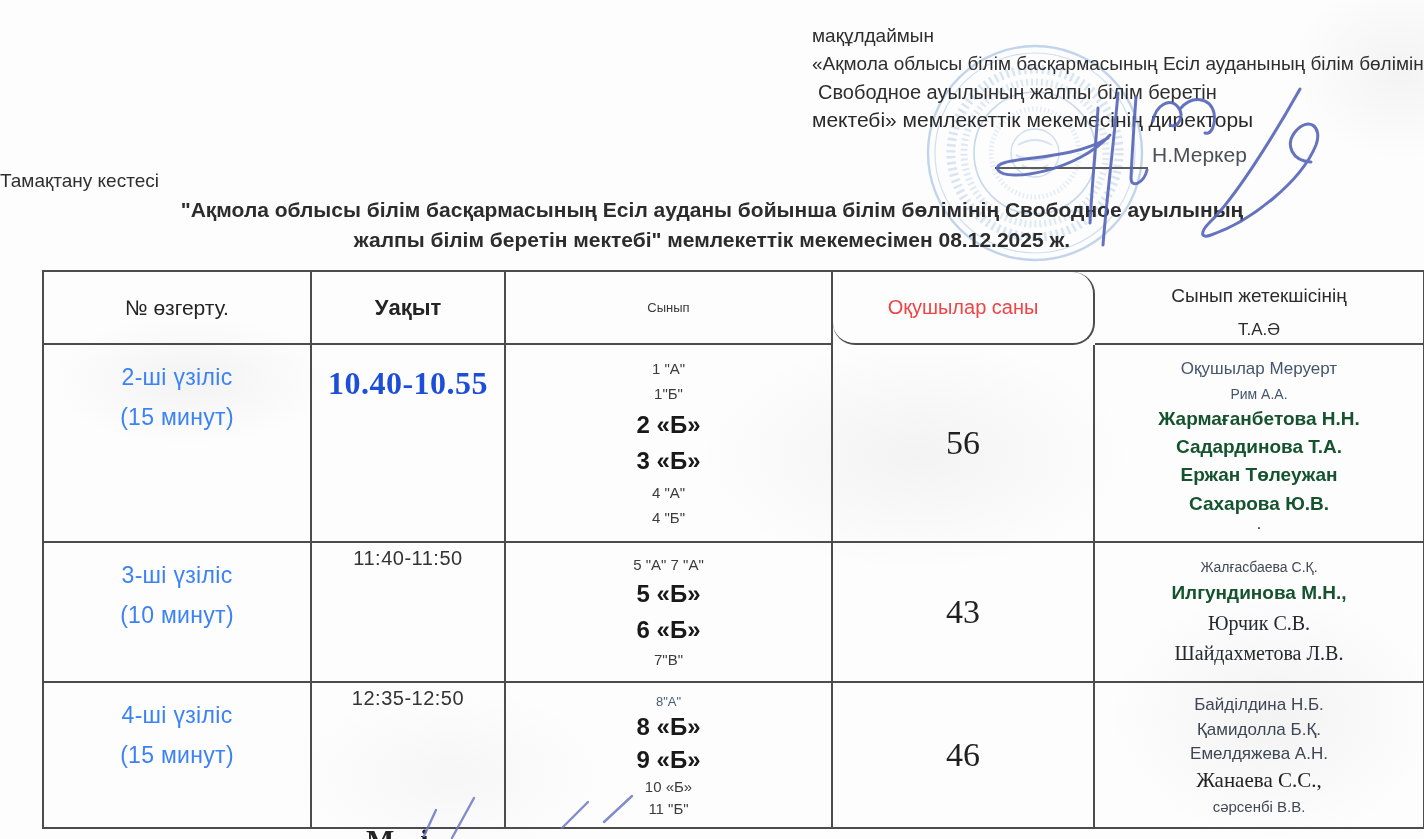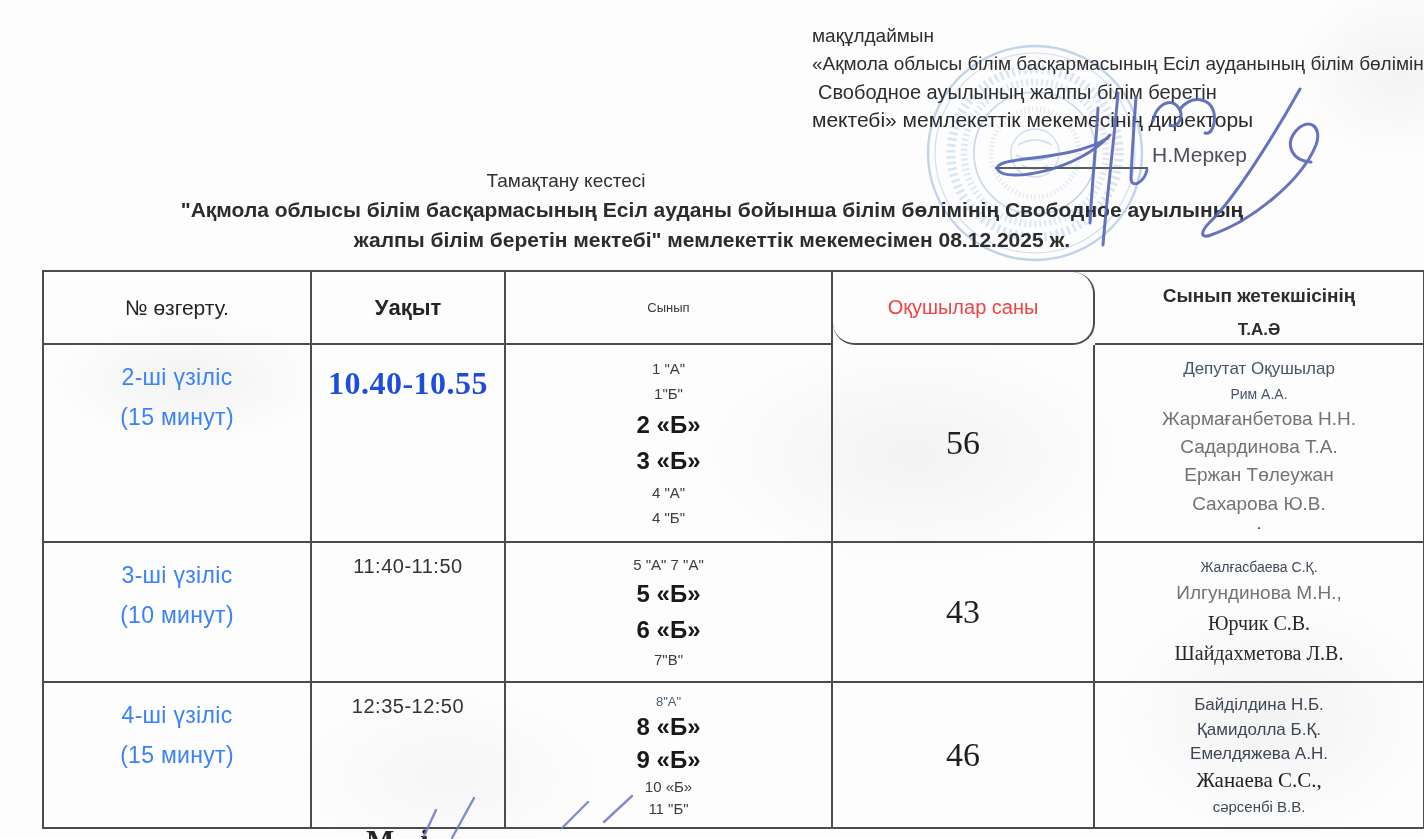--- a/index.html
+++ b/index.html
@@ -25,21 +25,21 @@
   .ap2 { font-size:19px; line-height:28px; }
   .ap3 { font-size:20px; line-height:28px; text-indent:6px; }
   .ap4 { font-size:21px; line-height:28px; font-weight:500; color:#292929; }
 
   .stamp { position:absolute; left:918px; top:33px; z-index:1; }
   .sig   { position:absolute; left:948px; top:83px; z-index:4; }
   .sig-underline { position:absolute; left:995px; top:167px; width:153px; height:2px;
                    background:#5c5c5c; z-index:2; }
   .sig-name { position:absolute; left:1152px; top:143px; font-size:21px; color:#4b5058; z-index:5; }
 
-  .doc-title { position:absolute; left:0; top:170px; width:1132px; text-align:center;
+  .doc-title { position:absolute; left:0; top:170px; width:1132px; 
                font-size:19px; color:#2f2f2f; z-index:2; }
   .doc-sub1 { position:absolute; left:0; top:198px; width:1424px; text-align:center;
               font-size:21px; font-weight:600; color:#2c2c2c; z-index:2; }
   .doc-sub2 { position:absolute; left:0; top:228px; width:1424px; text-align:center;
               font-size:21px; font-weight:600; color:#2c2c2c; z-index:2; }
 
   
   .tbl { position:absolute; left:42px; top:270px; display:grid;
          grid-template-columns:268px 194px 327px 262px 328px;
          grid-template-rows:73px 198px 140px 144px;
@@ -48,42 +48,42 @@
           box-sizing:border-box; display:flex; flex-direction:column;
           align-items:center; text-align:center; min-width:0; }
   .cell:nth-child(5n) { border-right:none; }
   .cell:nth-last-child(-n+5) { border-bottom:none; }
 
   .hcell { justify-content:center; }
   .h1 { font-size:21px; font-weight:400; color:#242424; }
   .h2 { font-size:22px; font-weight:600; color:#242424; }
   .h3 { font-size:13px; font-weight:500; color:#3a3a3a; }
   .h4 { font-size:20px; font-weight:500; color:#ef4444;border-radius:22px; }
-  .h5 { justify-content:space-between; padding:13px 0 3px; font-size:19px; font-weight:700; color:#2b2b2b; }
+  .h5 { justify-content:space-between; padding:13px 0 3px; font-size:19px; font-weight:400; color:#2b2b2b; }
   .taae { font-size:17px; }
 
   .break-cell { padding-top:12px; font-size:23px; font-weight:500; line-height:40px;
                 color:#3b82f6; letter-spacing:.3px; justify-content:flex-start; }
   .time-cell { justify-content:flex-start; }
   .time-serif { padding-top:20px; font-family:"Liberation Serif", serif; font-weight:700;
                 font-size:32px; color:#1d4ed8; letter-spacing:.5px; }
-  .time-sans { padding-top:12px; font-size:20px; font-weight:500; color:#333; letter-spacing:.5px; }
+  .time-sans { padding-top:4px; font-size:20px; font-weight:500; color:#333; letter-spacing:.5px; }
 
   .classes-cell { justify-content:space-evenly; padding:6px 0; }
   .cls-sm { font-size:15px; color:#3c3c3c; font-weight:500; }
   .cls-lg { font-family:Liberation Sans, sans-serif; font-weight:700; font-size:24px; color:#191919; }
   .cls-blue { color:#4a5d74; font-size:13px; }
 
   .count-cell { justify-content:center; font-family:"Liberation Serif", serif;
                 font-size:34px; color:#1f1f1f; }
 
   .teachers-cell { justify-content:space-evenly; padding:8px 4px; }
   .t-blue-md { font-size:17px; color:#44566b; font-weight:500; }
   .t-blue-sm { font-size:14px; color:#44566b; font-weight:500; }
-  .t-lg { font-size:19px; color:#737373; font-weight:400; }
+  .t-lg { font-size:19px; color:#14532d; font-weight:700; }
   .t-dot { font-size:16px; line-height:6px; color:#222; }
   .t-sm { font-size:14px; color:#414954; font-weight:500; }
   .t-serif { font-family:"Liberation Serif", serif; font-size:20px; color:#26282c; }
   .t-md { font-size:17px; color:#3d4654; font-weight:500; }
   .t-serif-lg { font-family:"Liberation Serif", serif; font-size:21px; color:#222; }
   .t-sm2 { font-size:15px; color:#414954; font-weight:500; }
 
   .cutoff { position:absolute; left:366px; top:823px; height:16px; width:130px;
             overflow:hidden; z-index:3; }
   .cutoff span { font-family:"Liberation Serif", serif; font-weight:700; font-size:30px;
@@ -160,21 +160,21 @@
     <div class="cell classes-cell">
       <div class="cls-sm">1 "А"</div>
       <div class="cls-sm">1"Б"</div>
       <div class="cls-lg">2 «Б»</div>
       <div class="cls-lg">3 «Б»</div>
       <div class="cls-sm">4 "А"</div>
       <div class="cls-sm">4 "Б"</div>
     </div>
     <div class="cell count-cell">56</div>
     <div class="cell teachers-cell">
-      <div class="t-blue-md">Депутат Оқушылар</div>
+      <div class="t-blue-md">Оқушылар Меруерт</div>
       <div class="t-blue-sm">Рим А.А.</div>
       <div class="t-lg">Жармағанбетова Н.Н.</div>
       <div class="t-lg">Садардинова Т.А.</div>
       <div class="t-lg">Ержан Төлеужан</div>
       <div class="t-lg">Сахарова Ю.В.</div>
       <div class="t-dot">.</div>
     </div>
 
     <div class="cell break-cell">
       <div>3-ші үзіліс</div>

